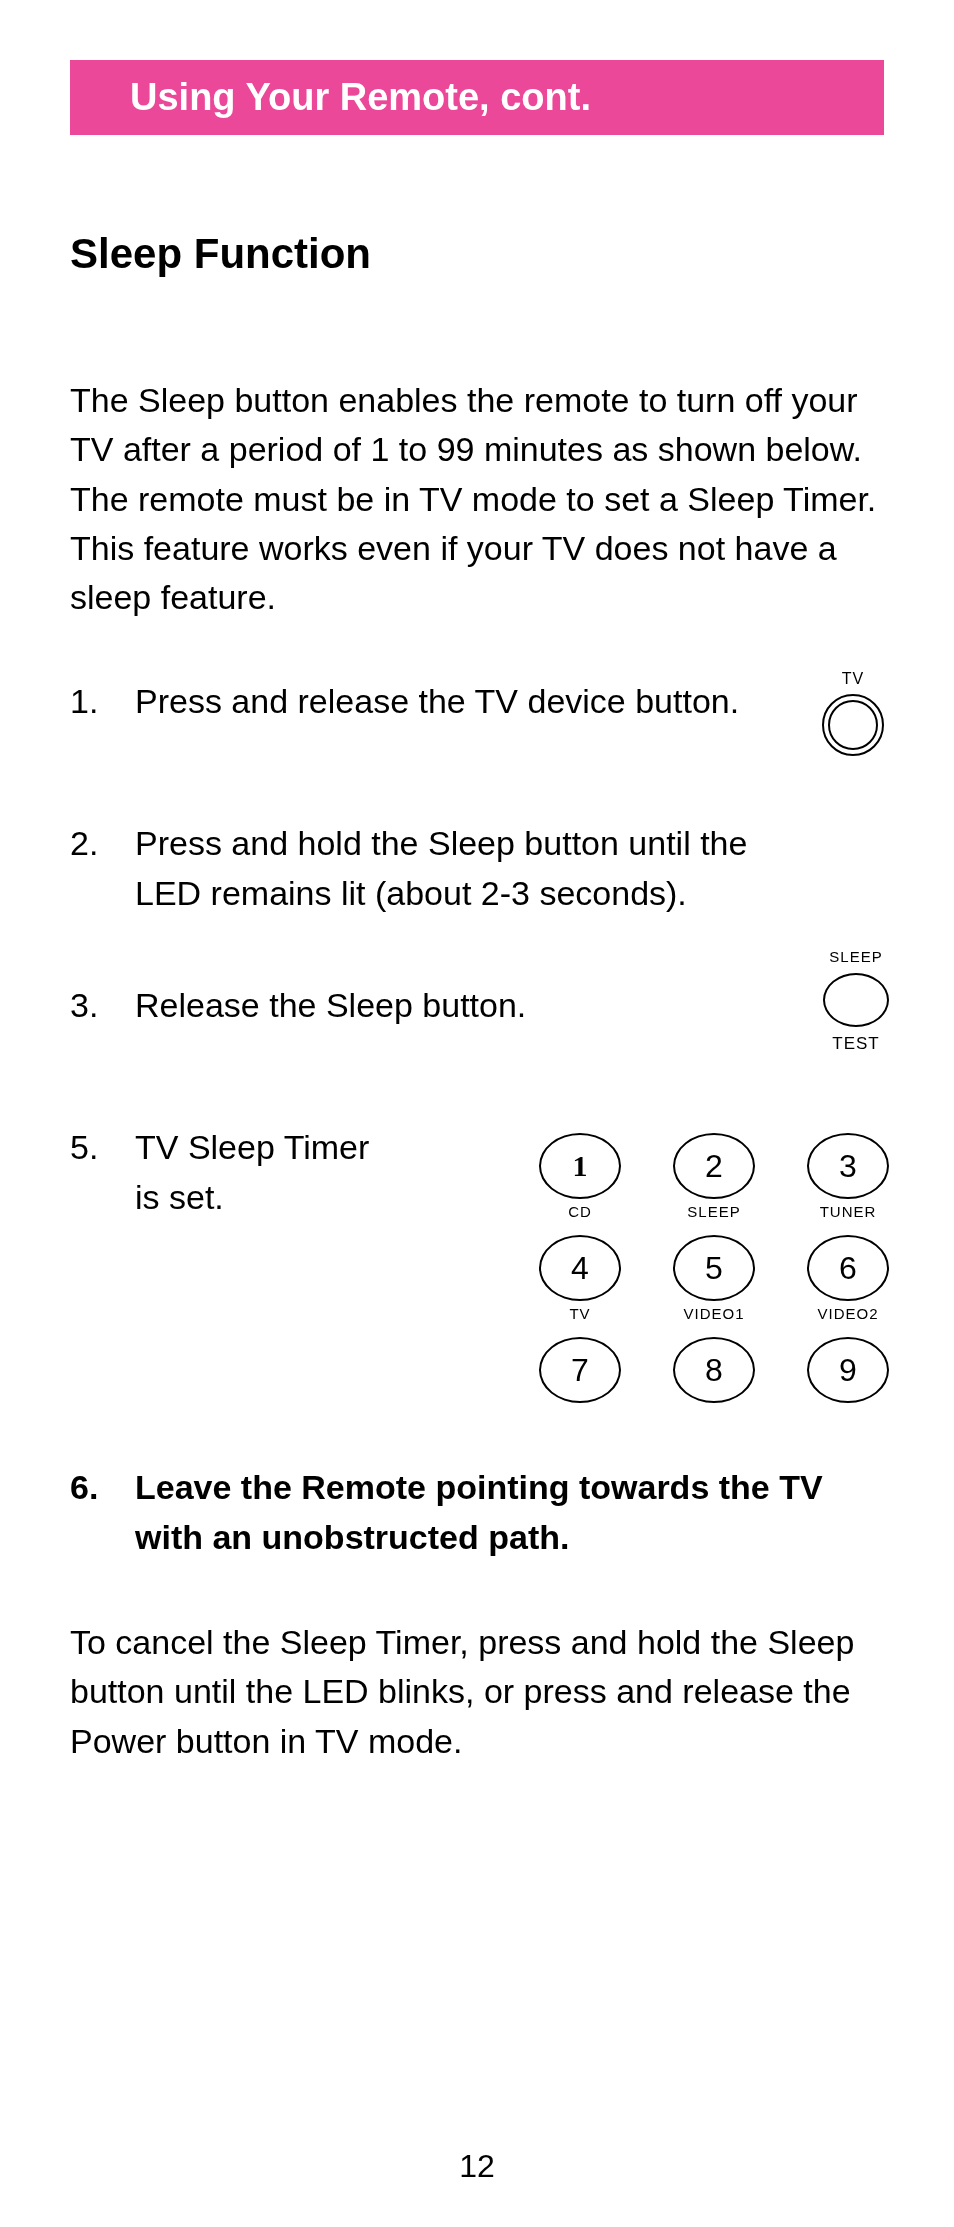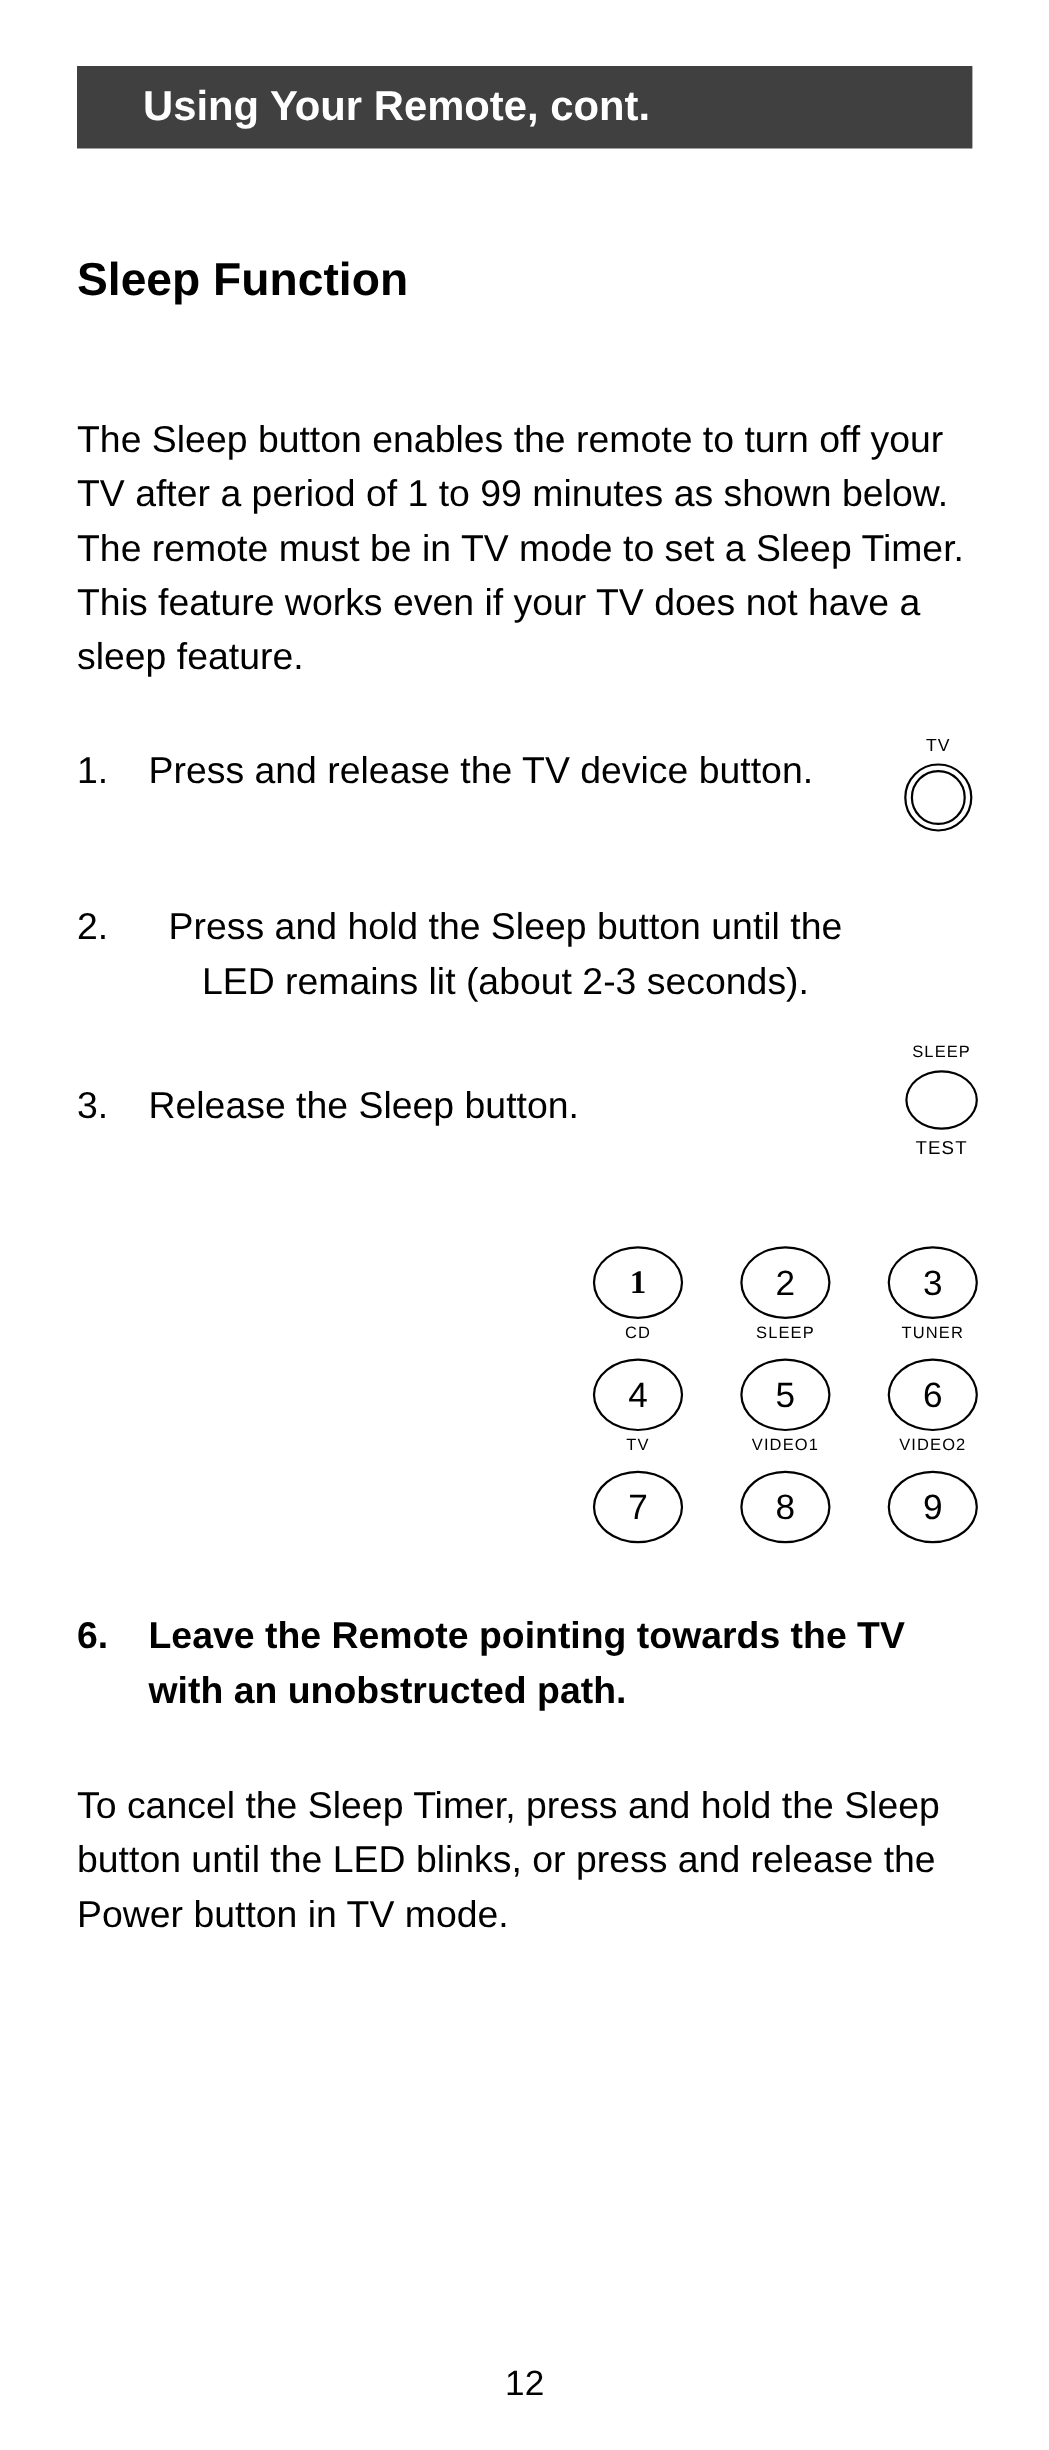--- a/index.html
+++ b/index.html
@@ -6,21 +6,21 @@
     body {
       width: 954px;
       height: 2227px;
       background: #fff;
       font-family: 'Segoe UI', 'Trebuchet MS', Arial, sans-serif;
       color: #000;
       position: relative;
       padding: 60px 70px;
     }
     .header-bar {
-      background: #404040;
+      background: #ec4899;
       color: #fff;
       font-size: 38px;
       font-weight: 700;
       padding: 16px 30px 16px 60px;
       margin-bottom: 95px;
     }
     .section-title {
       font-size: 42px;
       font-weight: 700;
       margin-bottom: 98px;
@@ -42,21 +42,21 @@
       padding-left: 65px;
       margin-bottom: 42px;
     }
     ol.steps-a > li:before {
       content: counter(step) ".";
       position: absolute;
       left: 0;
       top: 0;
     }
     .row1 { min-height: 100px; padding-right: 100px; }
-    .row2 { min-height: 120px; padding-right: 100px; text-align: center; }
+    .row2 { min-height: 120px; padding-right: 100px; }
     .row3 { min-height: 100px; padding-right: 100px; }
 
     .tv-button-wrap {
       position: absolute;
       right: 0; top: -10px;
       display: flex; flex-direction: column; align-items: center;
     }
     .tv-label { font-size: 16px; letter-spacing: 1px; text-align:center; margin-bottom:3px; }
     .tv-btn {
       width: 62px; height: 62px; border-radius: 50%;
@@ -156,20 +156,21 @@
     <div class="sleep-wrap">
       <div class="sleep-label-top">SLEEP</div>
       <div class="sleep-btn"></div>
       <div class="sleep-label-bot">TEST</div>
     </div>
   </li>
 </ol>
 
 <div class="fourfive-row">
   <div class="fourfive-text">
+    <div class="step5"><span>TV Sleep Timer is set.</span></div>
   </div>
   <div class="number-pad">
     <div class="np-cell">
         <div class="np-btn one">1</div>
         <div class="np-sub">CD</div>
       </div>
     <div class="np-cell">
         <div class="np-btn">2</div>
         <div class="np-sub">SLEEP</div>
       </div>

